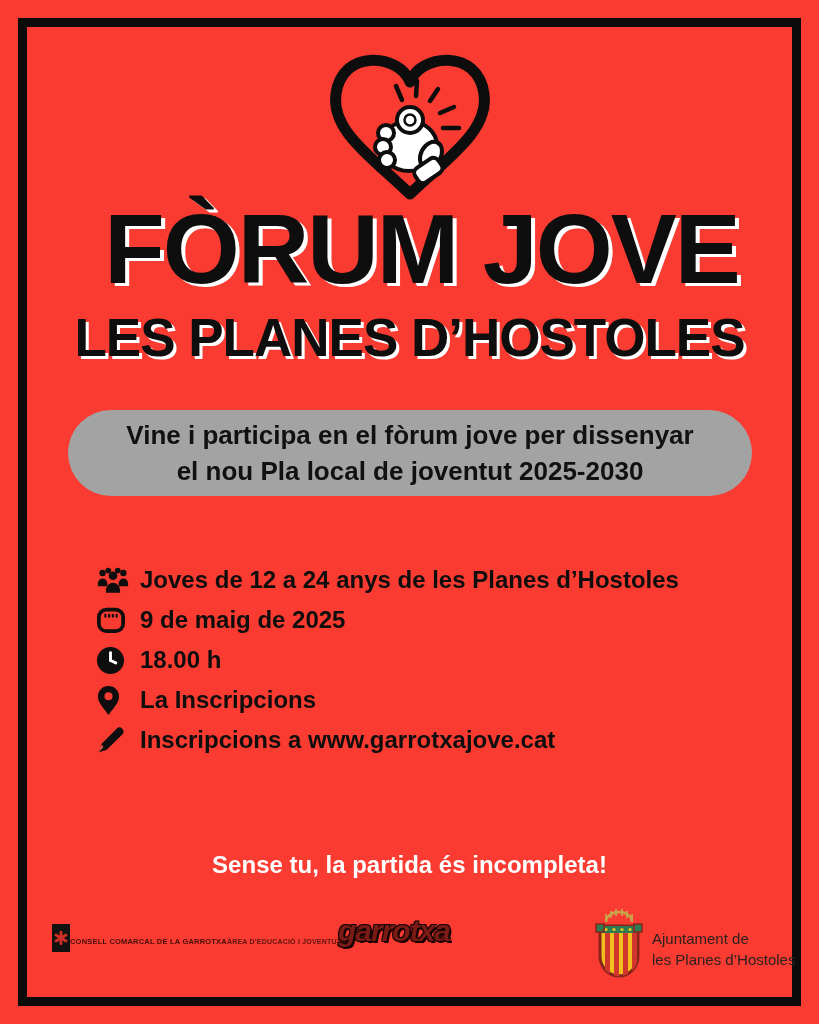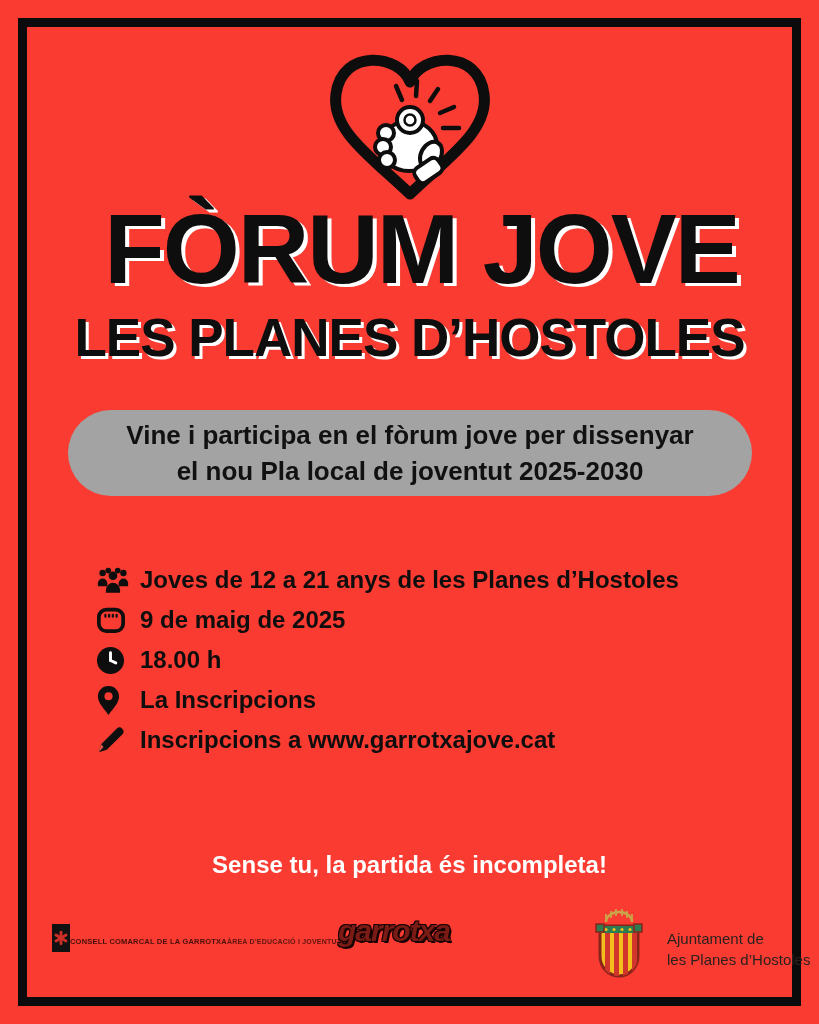--- a/index.html
+++ b/index.html
@@ -96,21 +96,21 @@
     text-shadow:-1px -1px 0 #160303,1px -1px 0 #160303,-1px 1px 0 #160303,2px 2px 0 #160303;
   }
   .garrotxa-l1{font-size:30px;letter-spacing:-1px;}
   .garrotxa-l2{font-size:30px;letter-spacing:-1px;text-align:right;margin-top:1px;}
   .garrotxa-cat{font-size:13px;letter-spacing:0;}
   .footer-ajuntament{
     position:absolute;left:592px;top:906px;
     display:flex;align-items:center;
   }
   .ajuntament-text{
-    margin-left:21px;font-size:15px;line-height:21px;color:#2B2220;
+    margin-left:6px;font-size:15px;line-height:21px;color:#2B2220;
     font-weight:normal;
   }
 </style>
 </head>
 <body>
 
 <div class="poster">
   <div class="frame"></div>
 
   <div class="heart-logo">
@@ -156,21 +156,21 @@
               <circle cx="29" cy="7" r="3.4"></circle>
             <circle cx="13" cy="4.5" r="3"></circle>
               <circle cx="23" cy="4.5" r="3"></circle>
             <path d="M2 18 a5 5 0 0 1 10 0 v3 h-10 z"></path>
             <path d="M24 18 a5 5 0 0 1 10 0 v3 h-10 z"></path>
             <circle cx="18" cy="10" r="4.6"></circle>
             <path d="M10.5 25 a7.5 7.5 0 0 1 15 0 v3 h-15 z"></path>
           </g>
         </svg>
       </span>
-      <span class="detail-text">Joves de 12 a 21 anys de les Planes d’Hostoles</span>
+      <span class="detail-text">Joves de 12 a 24 anys de les Planes d’Hostoles</span>
     </div>
 
     <div class="detail-row">
       <span class="detail-icon">
         <svg viewBox="0 0 32 30" width="30" height="28">
           <rect x="3" y="4" width="26" height="23" rx="8" fill="none" stroke="#0E0E0E" stroke-width="4"></rect>
           <g stroke="#0E0E0E" stroke-width="2.4" stroke-linecap="round">
             <line x1="10" y1="9.5" x2="10" y2="11.5"></line>
             <line x1="14" y1="9.5" x2="14" y2="11.5"></line>
             <line x1="18" y1="9.5" x2="18" y2="11.5"></line>

